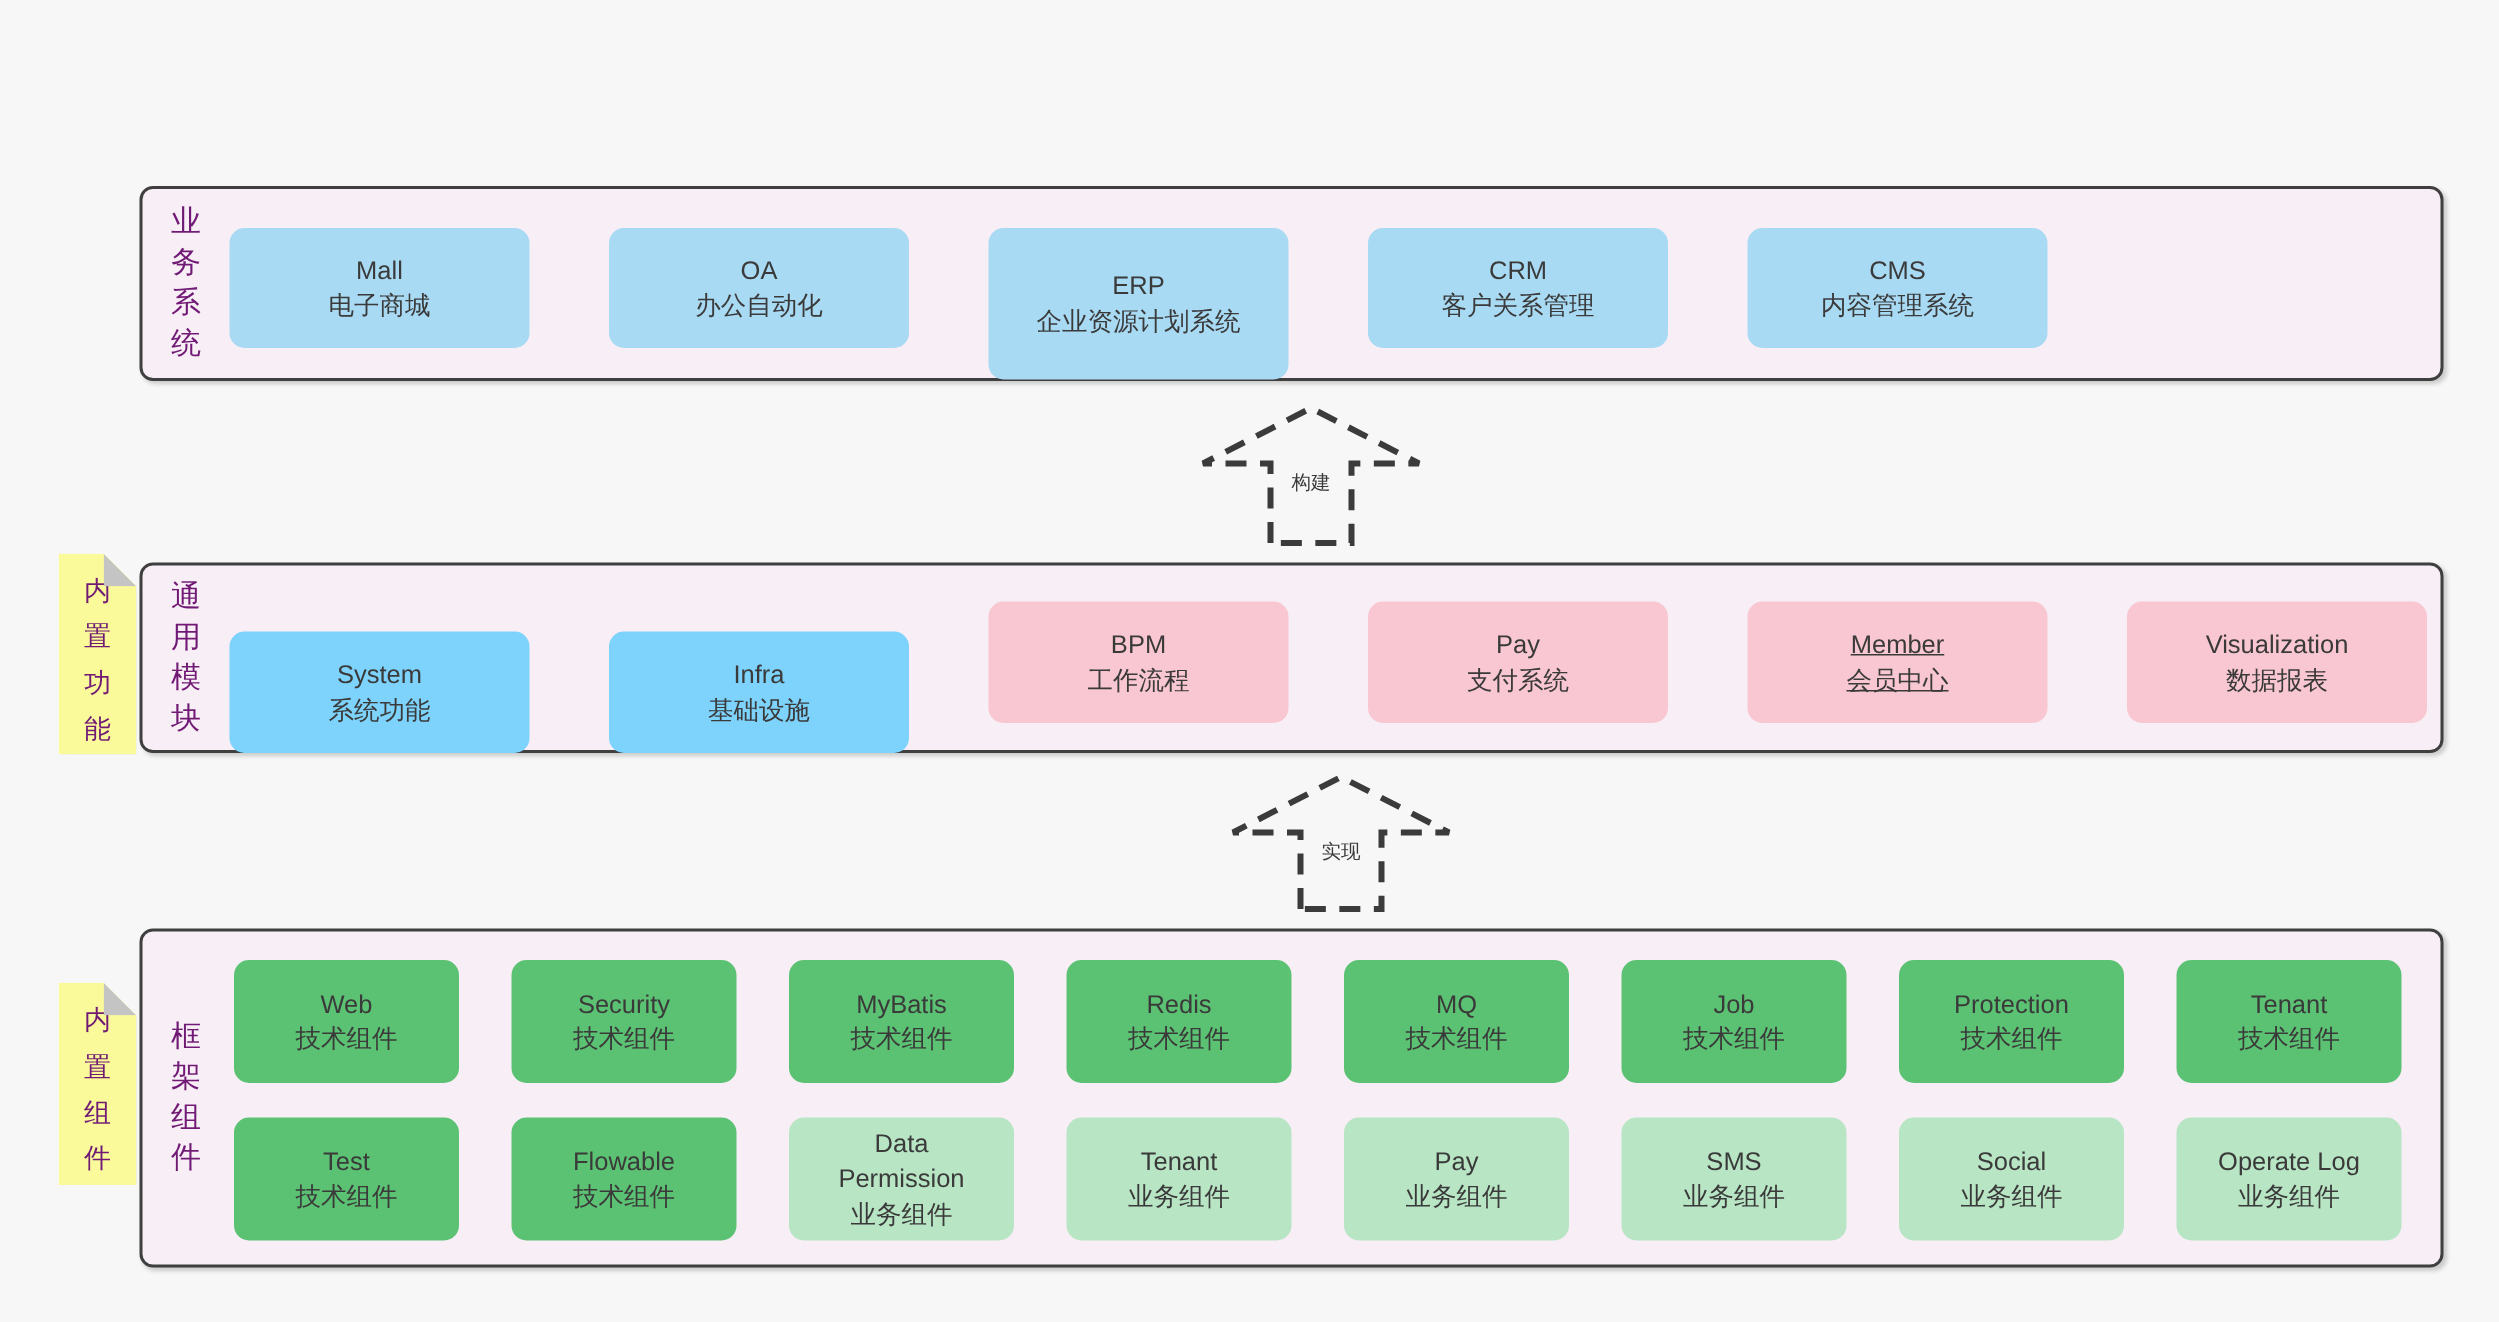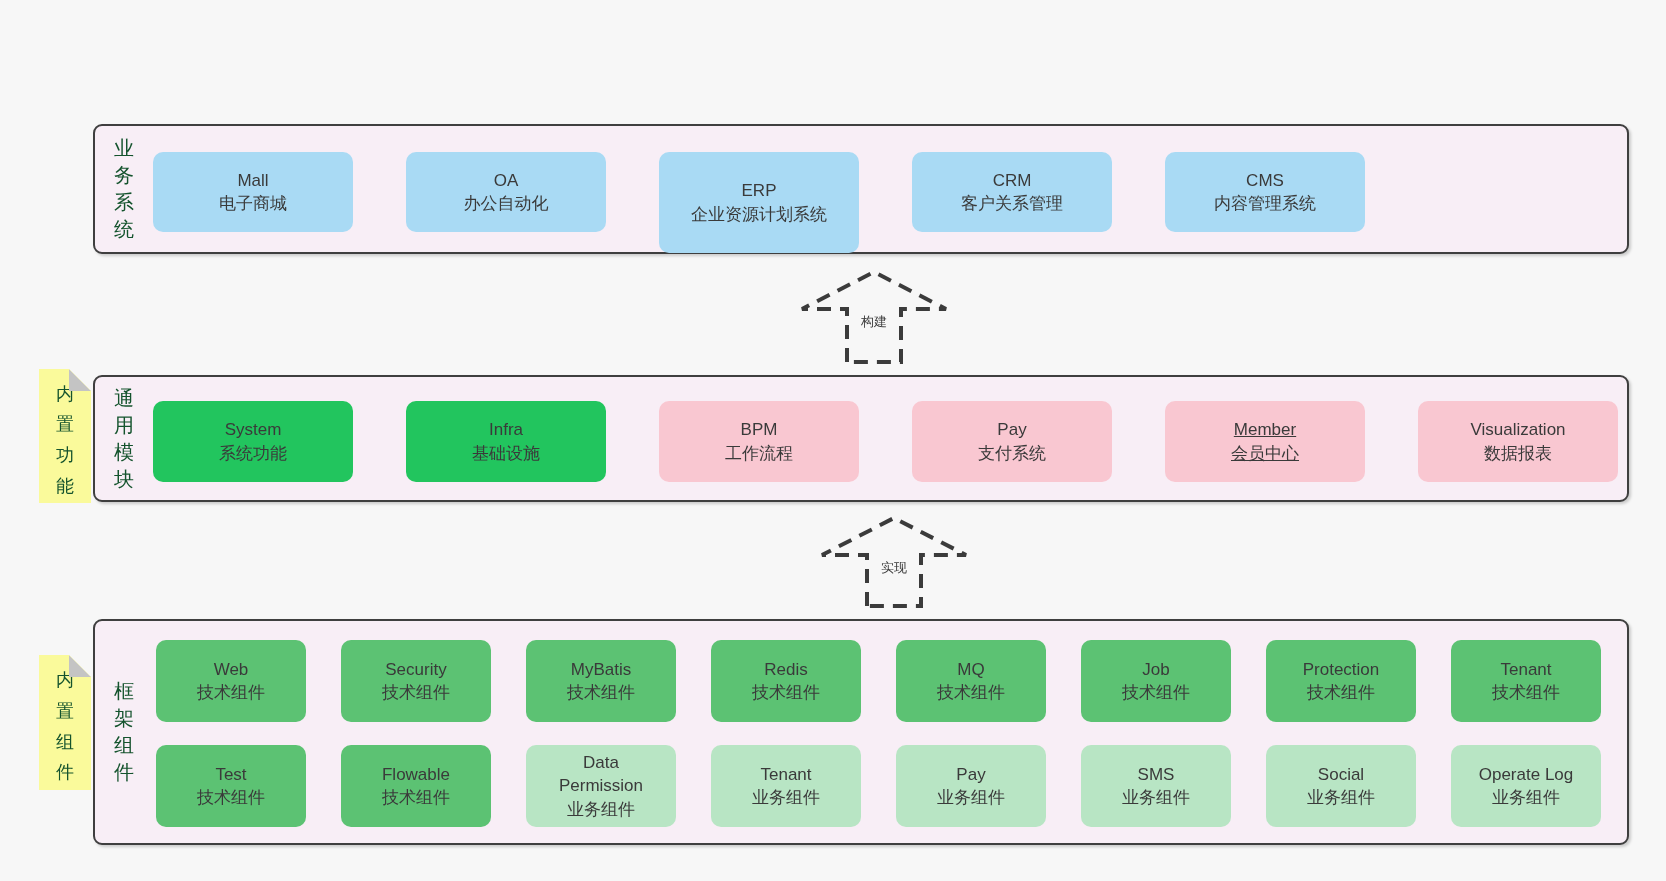--- a/index.html
+++ b/index.html
@@ -20,34 +20,34 @@
   .band-label{
     position:absolute;left:8px;top:0;bottom:0;width:42px;
     display:flex;align-items:center;justify-content:center;
   }
   .vtext{
     width:1.1em;
     word-break:break-all;
     text-align:center;
     font-size:20px;
     line-height:1.35;
-    color:#14532d;
+    color:#701a75;
   }
   .box{
     position:absolute;
     border-radius:10px;
     display:flex;flex-direction:column;align-items:center;justify-content:center;
     text-align:center;
     font-size:17px;line-height:1.38;
     box-sizing:border-box;
     padding:2px 4px;
   }
   .box .name{white-space:pre-line;}
   .c-blue{background:#a9daf4;}
-  .c-red{background:#22c55e;}
+  .c-red{background:#7dd3fc;margin-top:20px;}
   .c-pink{background:#f9c7d1;}
   .c-green{background:#5cc273;}
   .c-lgreen{background:#b8e5c4;}
   .sticky{
     position:absolute;left:39px;width:52px;
     background:#fafa9b;
     box-shadow:2px 2px 3px rgba(0,0,0,.15);
     clip-path:polygon(0 0,calc(100% - 22px) 0,100% 22px,100% 100%,0 100%);
     display:flex;align-items:center;justify-content:center;
     z-index:2;

